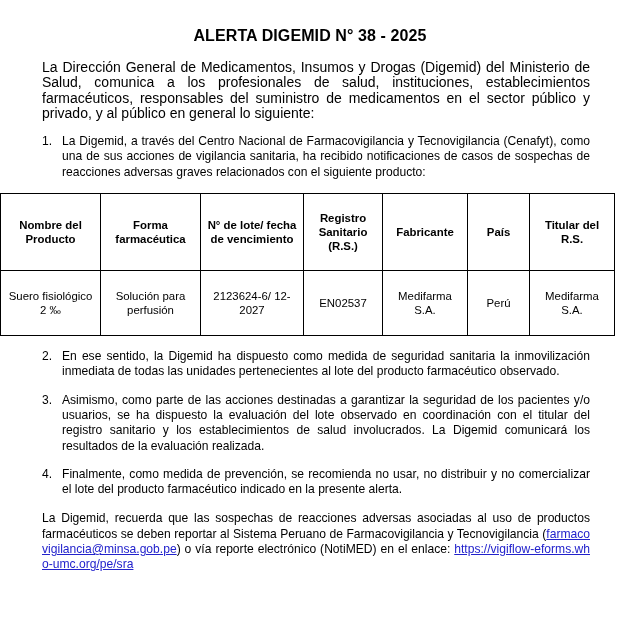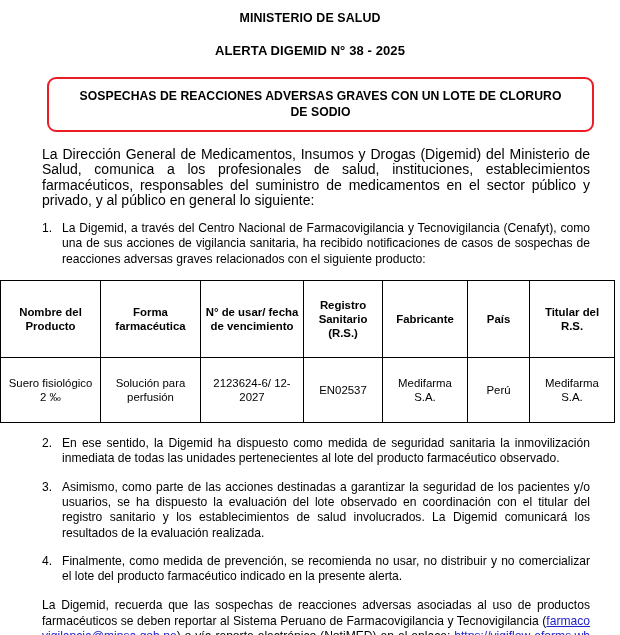--- a/index.html
+++ b/index.html
@@ -28,21 +28,21 @@
     padding-top: 10px;
   }
   .header-line {
     font-weight: bold;
     font-size: 12.4px;
     line-height: 16px;
     letter-spacing: 0.1px;
   }
   .alert-number {
     font-weight: bold;
-    font-size: 13px;
+    font-size: 16px;
     margin-top: 17px;
     letter-spacing: 0.1px;
   }
 
   
   .title-box-wrap {
     margin: 19px 26px 0 47px;
   }
   .title-box {
     border: 2.2px solid #ec1c24;
@@ -131,44 +131,40 @@
     text-decoration: underline;
     word-break: break-all;
   }
 </style>
 </head>
 <body>
 
 <div class="page">
 
   <div class="header">
-    <div class="header-line">MINISTERIO DE SALUD</div>
     <div class="alert-number">ALERTA DIGEMID N° 38 - 2025</div>
   </div>
 
-  <div class="title-box-wrap">
-    <div class="title-box">SOSPECHAS DE REACCIONES ADVERSAS GRAVES CON UN LOTE DE CLORURO DE SODIO</div>
-  </div>
 
   <div class="body-para">La Dirección General de Medicamentos, Insumos y Drogas (Digemid) del Ministerio de Salud, comunica a los profesionales de salud, instituciones, establecimientos farmacéuticos, responsables del suministro de medicamentos en el sector público y privado, y al público en general lo siguiente:</div>
 
   <ul class="ol-list">
     <li class="ol-item">
       <span class="ol-marker">1.</span>
       <span class="ol-text">La Digemid, a través del Centro Nacional de Farmacovigilancia y Tecnovigilancia (Cenafyt), como una de sus acciones de vigilancia sanitaria, ha recibido notificaciones de casos de sospechas de reacciones adversas graves relacionados con el siguiente producto:</span>
     </li>
   </ul>
 
   <div class="table-wrap">
     <table class="alert-table">
       <thead>
         <tr>
           <th class="col-1">Nombre del Producto</th>
           <th class="col-2">Forma farmacéutica</th>
-          <th class="col-3">N° de usar/ fecha de vencimiento</th>
+          <th class="col-3">N° de lote/ fecha de vencimiento</th>
           <th class="col-4">Registro Sanitario (R.S.)</th>
           <th class="col-5">Fabricante</th>
           <th class="col-6">País</th>
           <th class="col-7">Titular del R.S.</th>
         </tr>
       </thead>
       <tbody>
         <tr>
           <td>Suero fisiológico 2 ‰</td>
           <td>Solución para perfusión</td>

